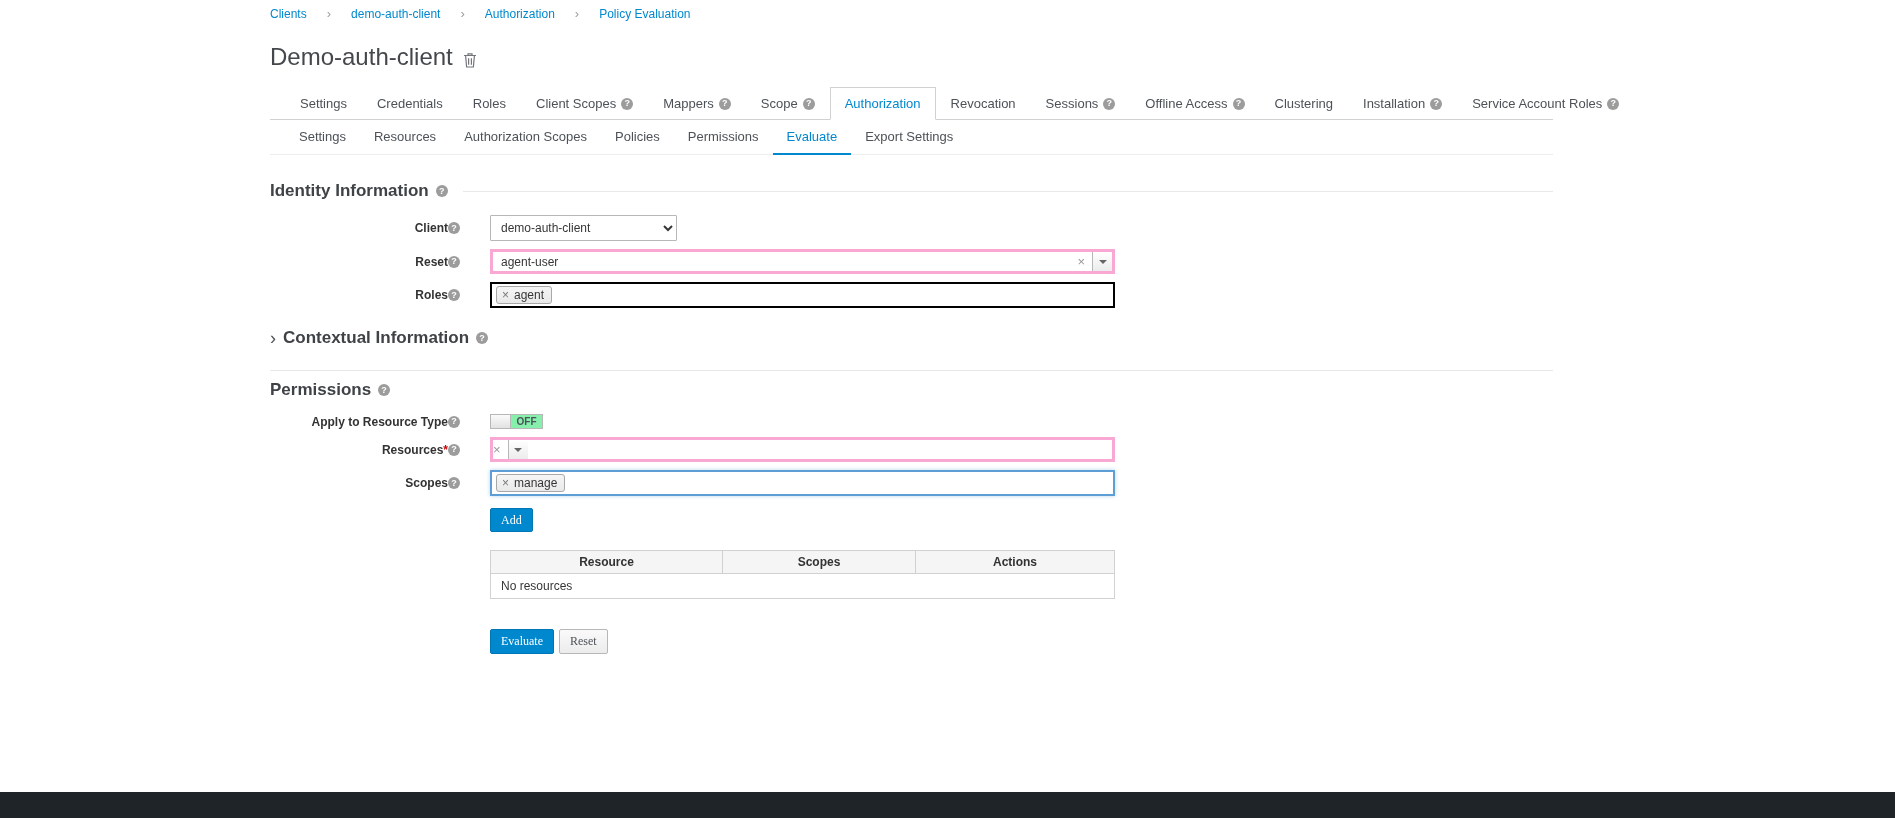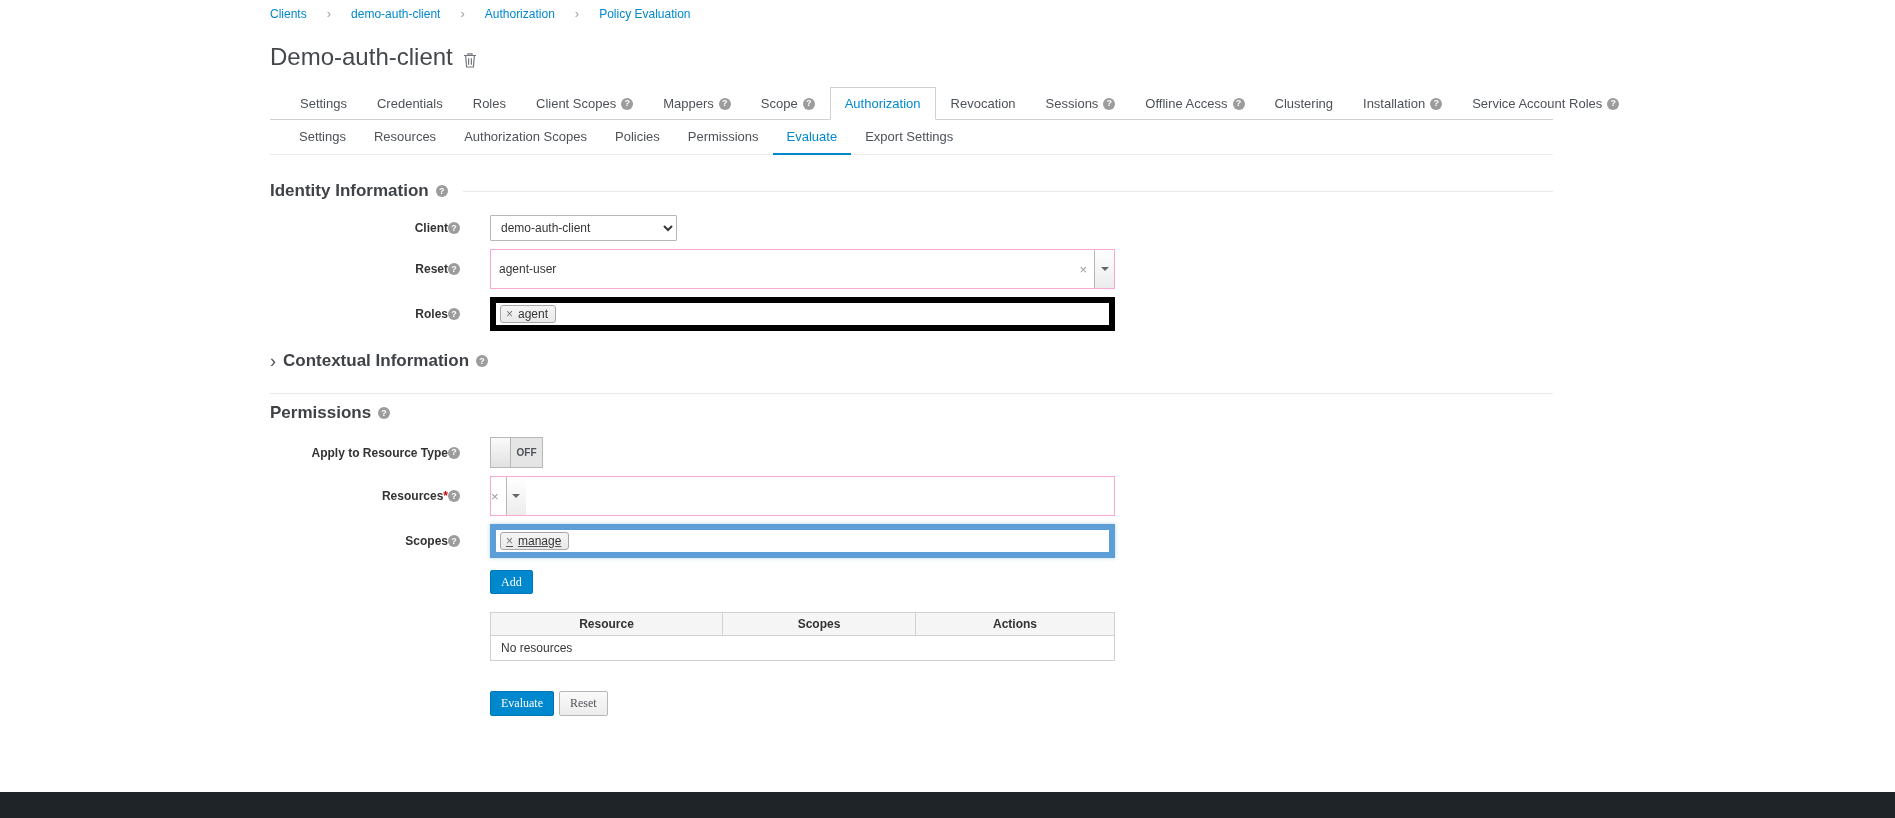--- a/index.html
+++ b/index.html
@@ -51,38 +51,38 @@
   .form { margin-top:14px; }
   .frow { display:flex; align-items:center; margin-bottom:8px; }
   .flabel { width:190px; display:flex; justify-content:flex-end; align-items:center; 
             font-weight:700; color:#333; font-size:12px; text-align:right; }
   .fctrl { margin-left:30px; display:flex; align-items:center; }
   .required { color:#c00; font-weight:700; }
 
   .native-select { width:187px; height:26px; border:1px solid #b7b7b7; border-radius:1px; background:#fff;
                    font-size:12px; color:#363636; padding:2px 6px; font-family:inherit; }
 
-  .select2 { position:relative; width:625px; height:40px; border:1px solid #f9a8d4; background:#fff;
+  .select2 { position:relative; width:625px; height:25px; border:3px solid #f9a8d4; background:#fff;
              display:flex; align-items:center; cursor:pointer; }
   .s2-text { padding-left:8px; color:#363636; flex:1; }
   .s2-clear { color:#999; font-size:13px; margin-right:7px; cursor:pointer; line-height:1; }
   .s2-clear::after { content:"×"; }
   .s2-btn { width:20px; align-self:stretch; border-left:1px solid #b7b7b7; background:linear-gradient(#fff,#ececec);
             display:flex; align-items:center; justify-content:center; cursor:pointer; }
   .s2-caret { width:0; height:0; border-left:4px solid transparent; border-right:4px solid transparent; border-top:4px solid #666; }
 
-  .tagbox { width:625px; min-height:26px; border:6px solid #000000; background:#fff;
+  .tagbox { width:625px; min-height:26px; border:2px solid #000000; background:#fff;
             display:flex; align-items:center; padding:2px 4px; gap:4px; cursor:text; }
-  .tagbox.focused { border-color:#5e9ed6; box-shadow:0 0 4px rgba(94,158,214,.45);text-decoration:underline; }
+  .tagbox.focused { border-color:#5e9ed6; box-shadow:0 0 4px rgba(94,158,214,.45); }
   .tag { display:inline-flex; align-items:center; gap:5px; background:linear-gradient(#f5f5f5,#e9e9e9);
          border:1px solid #a8a8a8; border-radius:3px; padding:1px 7px 1px 5px; font-size:12px; color:#363636; }
   .tag-x { color:#777; cursor:pointer; font-size:12px; line-height:1; }
   .tag-x::after { content:"×"; }
 
-  .toggle { width:53px; height:31px; border:1px solid #b7b7b7; background:#e5e5e5; display:flex; cursor:pointer; }
+  .toggle { width:53px; height:15px; border:1px solid #b7b7b7; background:#86efac; display:flex; cursor:pointer; }
   .toggle-handle { width:20px; height:100%; background:linear-gradient(#fafafa,#e2e2e2); border-right:1px solid #b7b7b7; }
   .toggle-label { flex:1; display:flex; align-items:center; justify-content:center; font-size:10px; font-weight:700; color:#4d5258; }
 
   
   .btn { font-family:Liberation Serif, serif; font-size:12px; border-radius:2px; cursor:pointer; padding:4px 10px; line-height:1.2; }
   .btn-primary { background:#0088ce; border:1px solid #0076b7; color:#fff; }
   .btn-default { background:linear-gradient(#fafafa,#ececec); border:1px solid #b7b7b7; color:#4d5258; }
   .add-row { margin:12px 0 0 220px; }
   .actions-row { margin:30px 0 0 220px; display:flex; gap:5px; }
 

